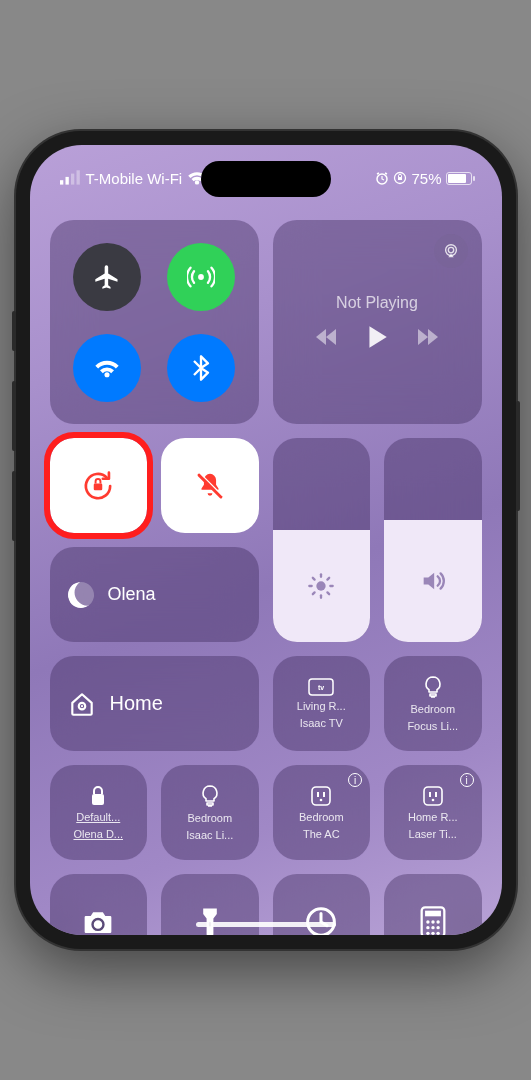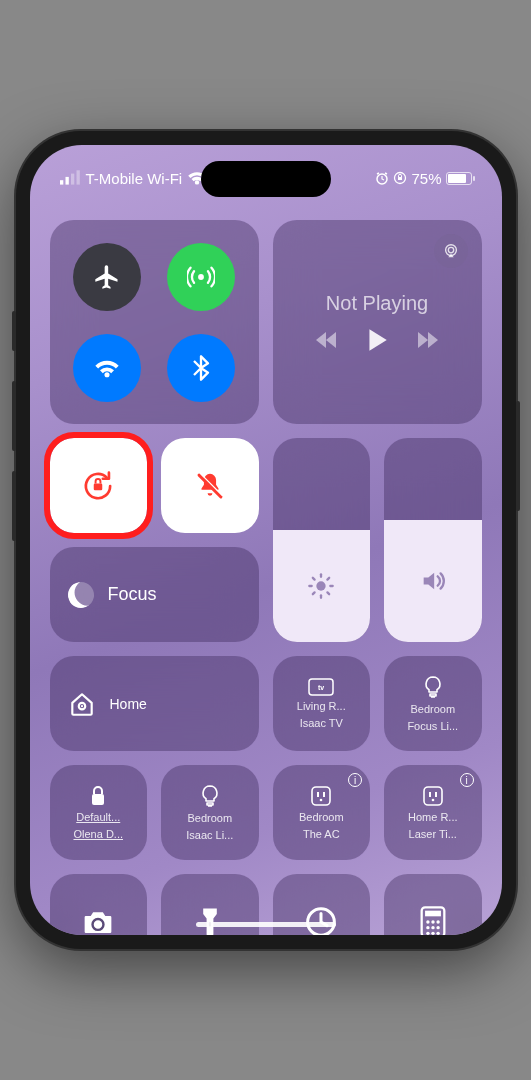--- a/index.html
+++ b/index.html
@@ -62,34 +62,34 @@
     justify-content: center;
     position: relative;
     color: #fff;
   }
   .conn { grid-column: 1/3; grid-row: 1/3; display:grid; grid-template-columns:1fr 1fr; grid-template-rows:1fr 1fr; gap:10px; padding:16px; }
   .conn .c { border-radius:50%; display:flex; align-items:center; justify-content:center; width:68px; height:68px; margin:auto; }
   .c-dark { background:#3a3a42; }
   .c-green { background:#30d158; }
   .c-blue { background:#007aff; }
   .media { grid-column: 3/5; grid-row: 1/3; flex-direction:column; gap:12px; color:rgba(255,255,255,.7); }
-  .media-title { font-size:20px; }
+  .media-title { font-size:16px; }
   .media-ctrl { display:flex; gap:28px; align-items:center; }
   .airplay { position:absolute; top:14px; right:14px; width:34px; height:34px; border-radius:50%; background:rgba(120,100,150,.5); display:flex; align-items:center; justify-content:center; }
   .lock { grid-column:1/2; grid-row:3/4; background:#fff; position:relative; }
   .lock-ring { position:absolute; inset:-6px; border:6px solid #ff1e1e; border-radius:30px; }
   .mute { grid-column:2/3; grid-row:3/4; background:#fff; }
   .focus { grid-column:1/3; grid-row:4/5; justify-content:flex-start; padding-left:18px; gap:14px; font-size:18px; }
   .slider { grid-row:3/5; background:rgba(60,40,90,.4); border-radius:24px; overflow:hidden; position:relative; }
   .bright { grid-column:3/4; }
   .vol { grid-column:4/5; }
   .slider-fill { position:absolute; bottom:0; left:0; right:0; background:#f0e8f8; display:flex; align-items:center; justify-content:center; }
   .bright .slider-fill { height:55%; }
   .vol .slider-fill { height:60%; }
-  .home-wide { grid-column:1/3; grid-row:5/6; justify-content:flex-start; padding-left:18px; gap:14px; font-size:14px; }
+  .home-wide { grid-column:1/3; grid-row:5/6; justify-content:flex-start; padding-left:18px; gap:14px; font-size:20px; }
   .ht { flex-direction:column; gap:4px; font-size:12px; text-align:center; padding:15px 4px; color:rgba(255,255,255,.85); }
   .ht-label { font-size:11px; line-height:1.15; white-space:nowrap; overflow:hidden; text-overflow:ellipsis; width:100%; }
   .ht1 { grid-column:3/4; grid-row:5/6; }
   .ht2 { grid-column:4/5; grid-row:5/6; }
   .ht3 { grid-column:1/2; grid-row:6/7;text-decoration:underline; }
   .ht4 { grid-column:2/3; grid-row:6/7; }
   .ht5 { grid-column:3/4; grid-row:6/7; }
   .ht6 { grid-column:4/5; grid-row:6/7; }
   .sq1 { grid-column:1/2; grid-row:7/8; }
   .sq2 { grid-column:2/3; grid-row:7/8; }
@@ -211,21 +211,21 @@
       <div class="tile mute">
         <svg class="ico-lg" viewBox="0 0 28 28">
             <path d="M14 4a5 5 0 00-5 5v4l-2 3v1h14v-1l-2-3V9a5 5 0 00-5-5zm-2 16a2 2 0 004 0" fill="#ff3b30"></path>
             <line x1="5" y1="5" x2="23" y2="23" stroke="#ff3b30" stroke-width="2.5" stroke-linecap="round"></line>
             <line x1="5" y1="5" x2="23" y2="23" stroke="#fff" stroke-width="1" stroke-linecap="round" transform="translate(1.2,-1.2)"></line>
           </svg>
       </div>
 
       <div class="tile focus">
         <div class="moon"></div>
-        <span>Focus</span>
+        <span>Olena</span>
       </div>
 
       <div class="tile slider bright">
         <div class="slider-fill">
           <svg class="ico-md" viewBox="0 0 24 24" style="color:#9a86b8">
               <circle cx="12" cy="12" r="4" fill="currentColor"></circle>
               <g stroke="currentColor" stroke-width="2" stroke-linecap="round">
                 <line x1="12" y1="2" x2="12" y2="4"></line>
                 <line x1="12" y1="20" x2="12" y2="22"></line>
                 <line x1="2" y1="12" x2="4" y2="12"></line>

